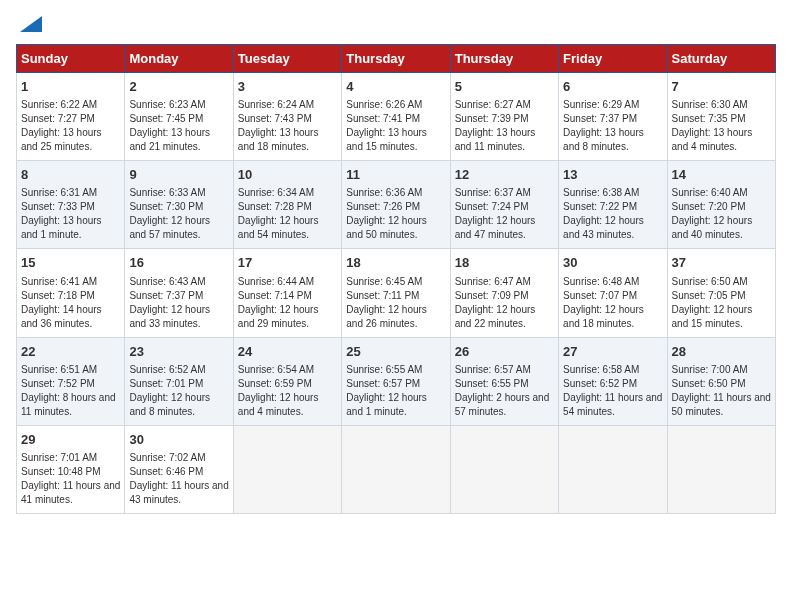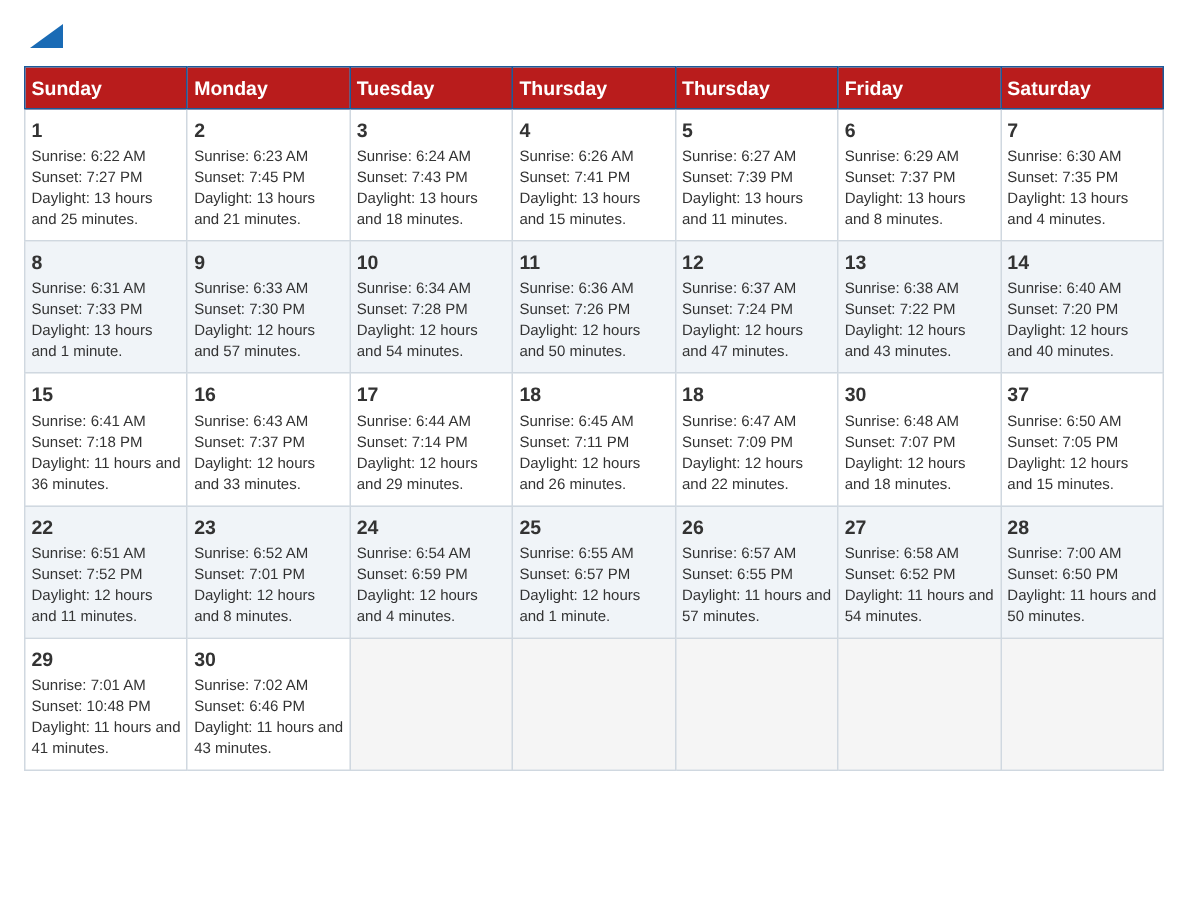--- a/index.html
+++ b/index.html
@@ -214,21 +214,21 @@
         <span class="cell-text">Sunrise: 6:40 AM</span><br>
         <span class="cell-text">Sunset: 7:20 PM</span><br>
         <span class="cell-text">Daylight: 12 hours and 40 minutes.</span>
       </td>
       </tr>
       <tr>
         <td>
         <span class="day-number">15</span>
         <span class="cell-text">Sunrise: 6:41 AM</span><br>
         <span class="cell-text">Sunset: 7:18 PM</span><br>
-        <span class="cell-text">Daylight: 11 hours and 36 minutes.</span>
+        <span class="cell-text">Daylight: 14 hours and 36 minutes.</span>
       </td>
         <td>
         <span class="day-number">16</span>
         <span class="cell-text">Sunrise: 6:43 AM</span><br>
         <span class="cell-text">Sunset: 7:37 PM</span><br>
         <span class="cell-text">Daylight: 12 hours and 33 minutes.</span>
       </td>
         <td>
         <span class="day-number">17</span>
         <span class="cell-text">Sunrise: 6:44 AM</span><br>
@@ -258,21 +258,21 @@
         <span class="cell-text">Sunrise: 6:50 AM</span><br>
         <span class="cell-text">Sunset: 7:05 PM</span><br>
         <span class="cell-text">Daylight: 12 hours and 15 minutes.</span>
       </td>
       </tr>
       <tr>
         <td>
         <span class="day-number">22</span>
         <span class="cell-text">Sunrise: 6:51 AM</span><br>
         <span class="cell-text">Sunset: 7:52 PM</span><br>
-        <span class="cell-text">Daylight: 12 hours and 11 minutes.</span>
+        <span class="cell-text">Daylight: 8 hours and 11 minutes.</span>
       </td>
         <td>
         <span class="day-number">23</span>
         <span class="cell-text">Sunrise: 6:52 AM</span><br>
         <span class="cell-text">Sunset: 7:01 PM</span><br>
         <span class="cell-text">Daylight: 12 hours and 8 minutes.</span>
       </td>
         <td>
         <span class="day-number">24</span>
         <span class="cell-text">Sunrise: 6:54 AM</span><br>
@@ -282,21 +282,21 @@
         <td>
         <span class="day-number">25</span>
         <span class="cell-text">Sunrise: 6:55 AM</span><br>
         <span class="cell-text">Sunset: 6:57 PM</span><br>
         <span class="cell-text">Daylight: 12 hours and 1 minute.</span>
       </td>
         <td>
         <span class="day-number">26</span>
         <span class="cell-text">Sunrise: 6:57 AM</span><br>
         <span class="cell-text">Sunset: 6:55 PM</span><br>
-        <span class="cell-text">Daylight: 11 hours and 57 minutes.</span>
+        <span class="cell-text">Daylight: 2 hours and 57 minutes.</span>
       </td>
         <td>
         <span class="day-number">27</span>
         <span class="cell-text">Sunrise: 6:58 AM</span><br>
         <span class="cell-text">Sunset: 6:52 PM</span><br>
         <span class="cell-text">Daylight: 11 hours and 54 minutes.</span>
       </td>
         <td>
         <span class="day-number">28</span>
         <span class="cell-text">Sunrise: 7:00 AM</span><br>

